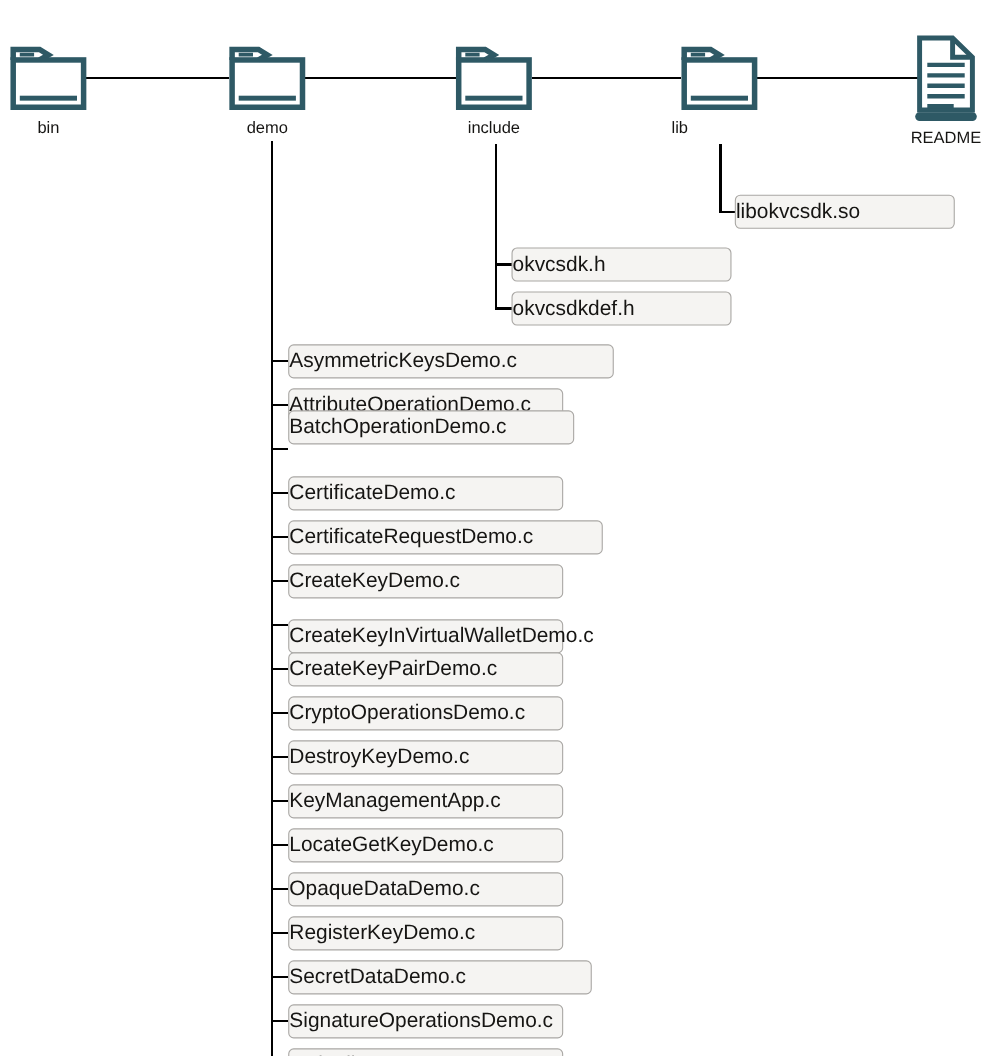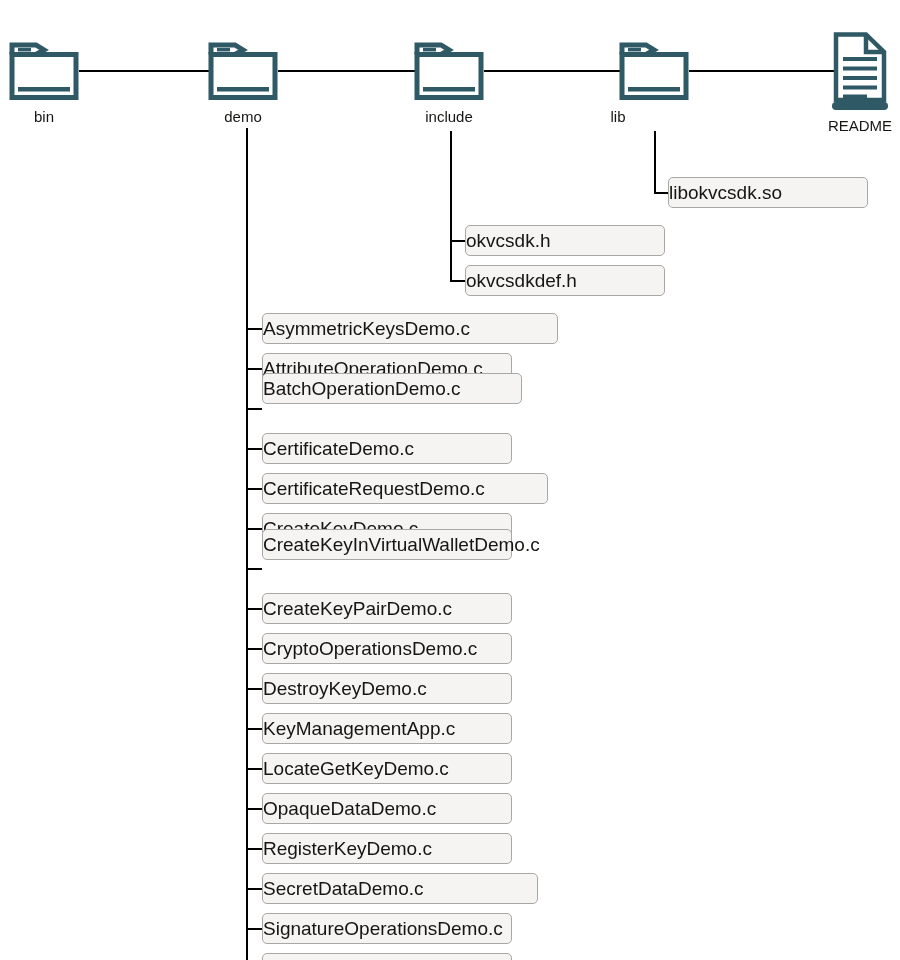--- a/index.html
+++ b/index.html
@@ -128,21 +128,21 @@
     </div>
   <div class="file-box" style="left:262px; top:409px; width:250px">
     <span>CertificateDemo.c</span>
     </div>
   <div class="file-box" style="left:262px; top:449px; width:286px">
     <span>CertificateRequestDemo.c</span>
     </div>
   <div class="file-box" style="left:262px; top:489px; width:250px">
     <span>CreateKeyDemo.c</span>
     </div>
-  <div class="file-box" style="left:262px; top:505px; width:250px">
+  <div class="file-box" style="left:262px; top:539px; width:250px">
     <span>CreateKeyInVirtualWalletDemo.c</span>
     </div>
   <div class="file-box" style="left:262px; top:569px; width:250px">
     <span>CreateKeyPairDemo.c</span>
     </div>
   <div class="file-box" style="left:262px; top:609px; width:250px">
     <span>CryptoOperationsDemo.c</span>
     </div>
   <div class="file-box" style="left:262px; top:649px; width:250px">
     <span>DestroyKeyDemo.c</span>

